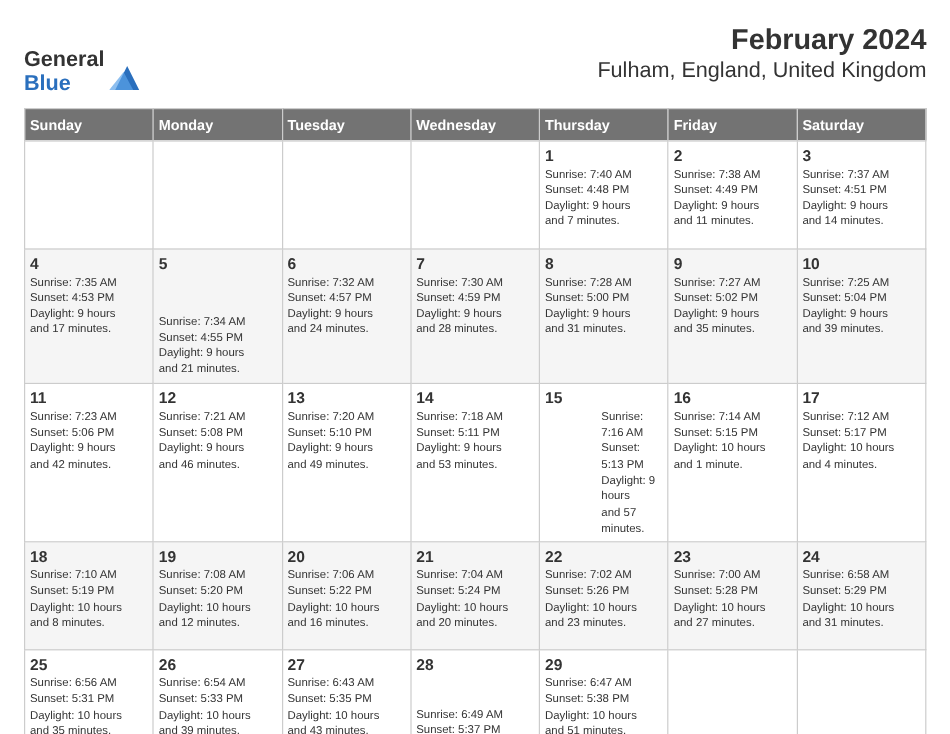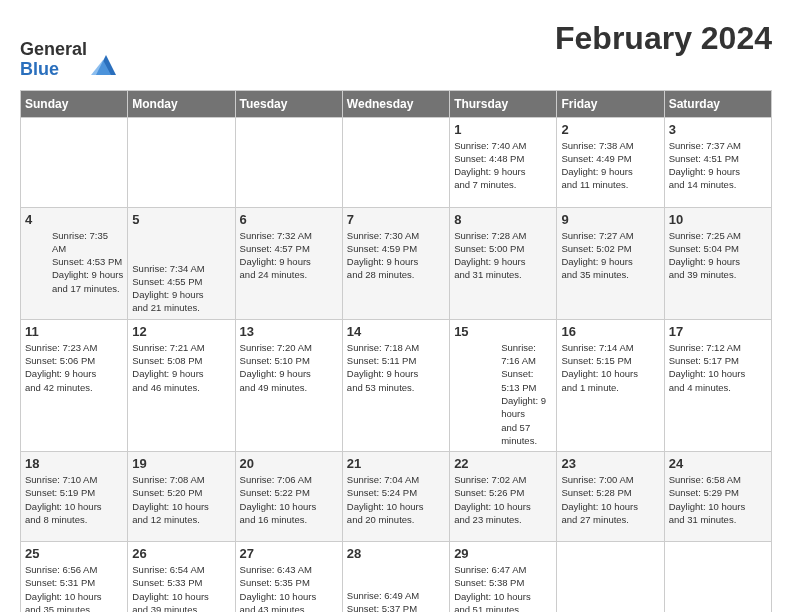--- a/index.html
+++ b/index.html
@@ -38,21 +38,21 @@
     }
     .logo-icon {
       width: 30px;
       height: 30px;
       margin-left: 4px;
     }
     .title-section {
       text-align: right;
     }
     .month-title {
-      font-size: 32px;
+      font-size: 24px;
       font-weight: bold;
       color: #333;
     }
     .location-title {
       font-size: 18px;
       color: #333;
     }
     .calendar-table {
       width: 100%;
       border-collapse: collapse;
@@ -103,20 +103,21 @@
       <span class="logo-general">General</span>
       <span class="logo-blue">Blue</span>
     </div>
     <svg class="logo-icon" viewBox="0 0 30 30">
       <polygon points="5,25 15,5 25,25" fill="#2a6fbd"></polygon>
       <polygon points="0,25 12,10 20,25" fill="#5ba3e8" opacity="0.7"></polygon>
     </svg>
   </div>
   <div class="title-section">
     <div class="month-title">February 2024</div>
+    <div class="location-title">Fulham, England, United Kingdom</div>
   </div>
 </div>
 
 <table class="calendar-table">
   <thead>
     <tr>
     <th>Sunday</th>
         <th>Monday</th>
         <th>Tuesday</th>
         <th>Wednesday</th>
@@ -149,21 +150,21 @@
           <div class="day-number">3</div>
           <div class="day-info" style="white-space: pre-line;">Sunrise: 7:37 AM
 Sunset: 4:51 PM
 Daylight: 9 hours
 and 14 minutes.</div>
         </td>
       </tr>
       <tr>
         <td>
           <div class="day-number">4</div>
-          <div class="day-info" style="white-space: pre-line; margin-left: 27px;">Sunrise: 7:35 AM
+          <div class="day-info" style="white-space: pre-line;">Sunrise: 7:35 AM
 Sunset: 4:53 PM
 Daylight: 9 hours
 and 17 minutes.</div>
         </td>
         <td>
           <div class="day-number">5</div>
           <div class="day-info" style="white-space: pre-line; margin-top: 35px;">Sunrise: 7:34 AM
 Sunset: 4:55 PM
 Daylight: 9 hours
 and 21 minutes.</div>

